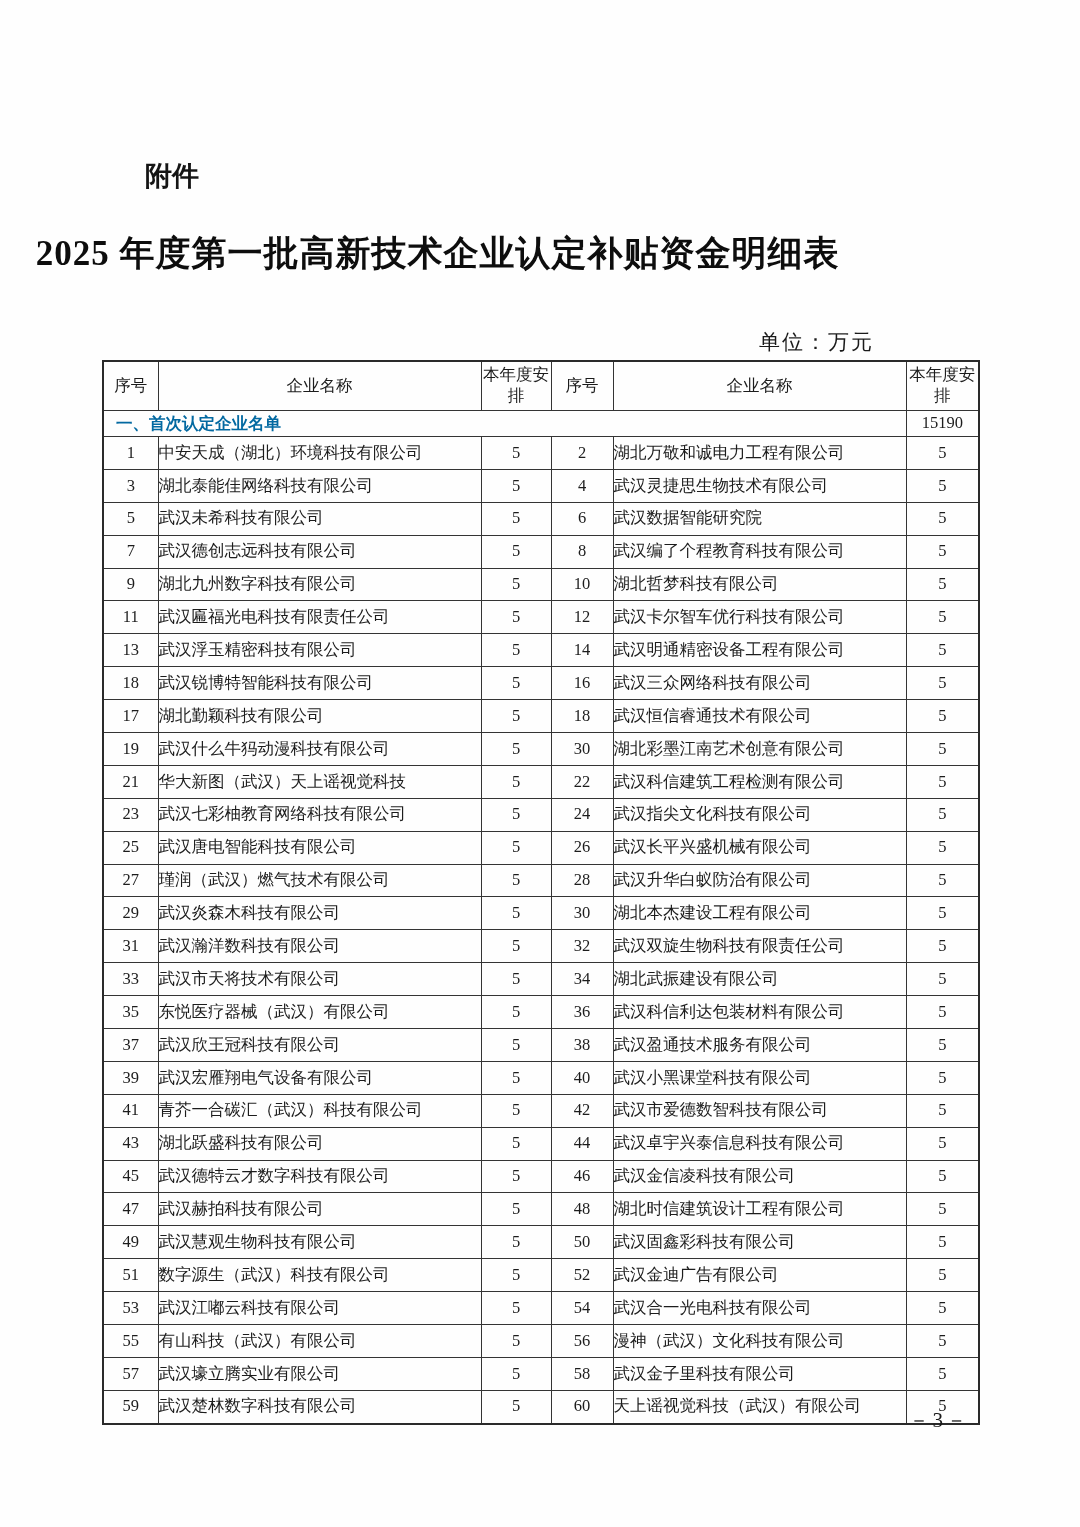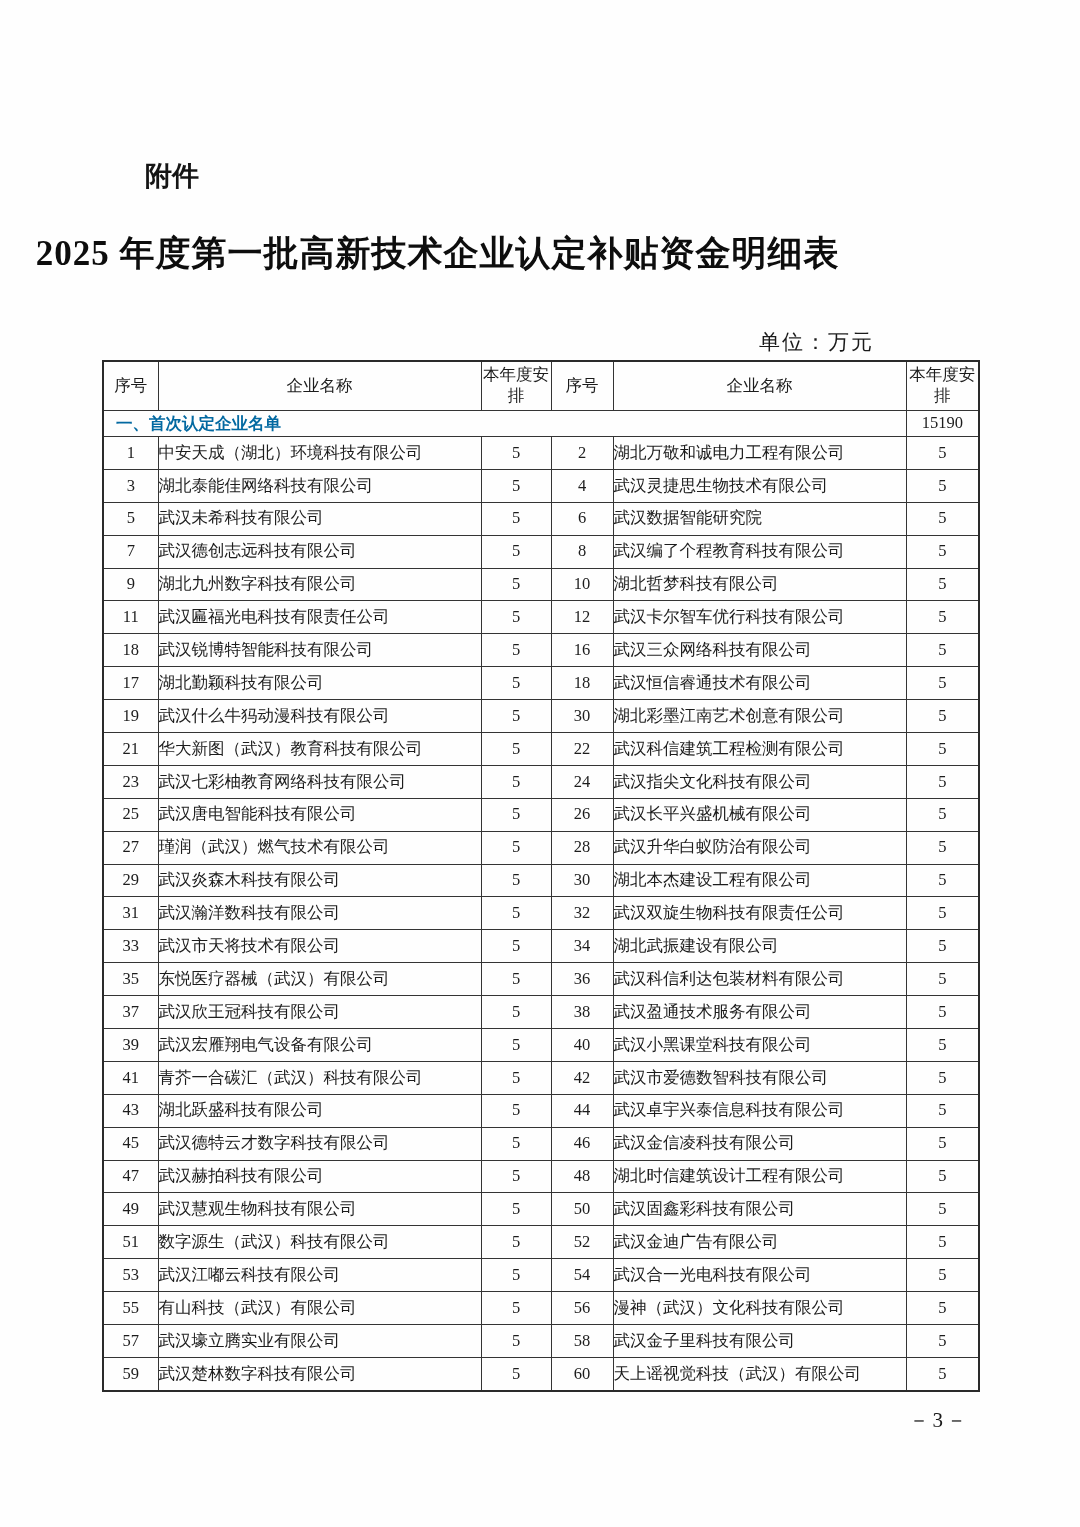--- a/index.html
+++ b/index.html
@@ -126,20 +126,28 @@
       </tr>
       <tr class="data-row">
         <td class="num">11</td>
         <td class="name">武汉匾福光电科技有限责任公司</td>
         <td class="num">5</td>
         <td class="num">12</td>
         <td class="name">武汉卡尔智车优行科技有限公司</td>
         <td class="num">5</td>
       </tr>
       <tr class="data-row">
+        <td class="num">13</td>
+        <td class="name">武汉浮玉精密科技有限公司</td>
+        <td class="num">5</td>
+        <td class="num">14</td>
+        <td class="name">武汉明通精密设备工程有限公司</td>
+        <td class="num">5</td>
+      </tr>
+      <tr class="data-row">
         <td class="num">18</td>
         <td class="name">武汉锐博特智能科技有限公司</td>
         <td class="num">5</td>
         <td class="num">16</td>
         <td class="name">武汉三众网络科技有限公司</td>
         <td class="num">5</td>
       </tr>
       <tr class="data-row">
         <td class="num">17</td>
         <td class="name">湖北勤颖科技有限公司</td>
@@ -151,21 +159,21 @@
       <tr class="data-row">
         <td class="num">19</td>
         <td class="name">武汉什么牛犸动漫科技有限公司</td>
         <td class="num">5</td>
         <td class="num">30</td>
         <td class="name">湖北彩墨江南艺术创意有限公司</td>
         <td class="num">5</td>
       </tr>
       <tr class="data-row">
         <td class="num">21</td>
-        <td class="name">华大新图（武汉）教育科技有限公司</td>
+        <td class="name">华大新图（武汉）天上谣视觉科技</td>
         <td class="num">5</td>
         <td class="num">22</td>
         <td class="name">武汉科信建筑工程检测有限公司</td>
         <td class="num">5</td>
       </tr>
       <tr class="data-row">
         <td class="num">23</td>
         <td class="name">武汉七彩柚教育网络科技有限公司</td>
         <td class="num">5</td>
         <td class="num">24</td>

